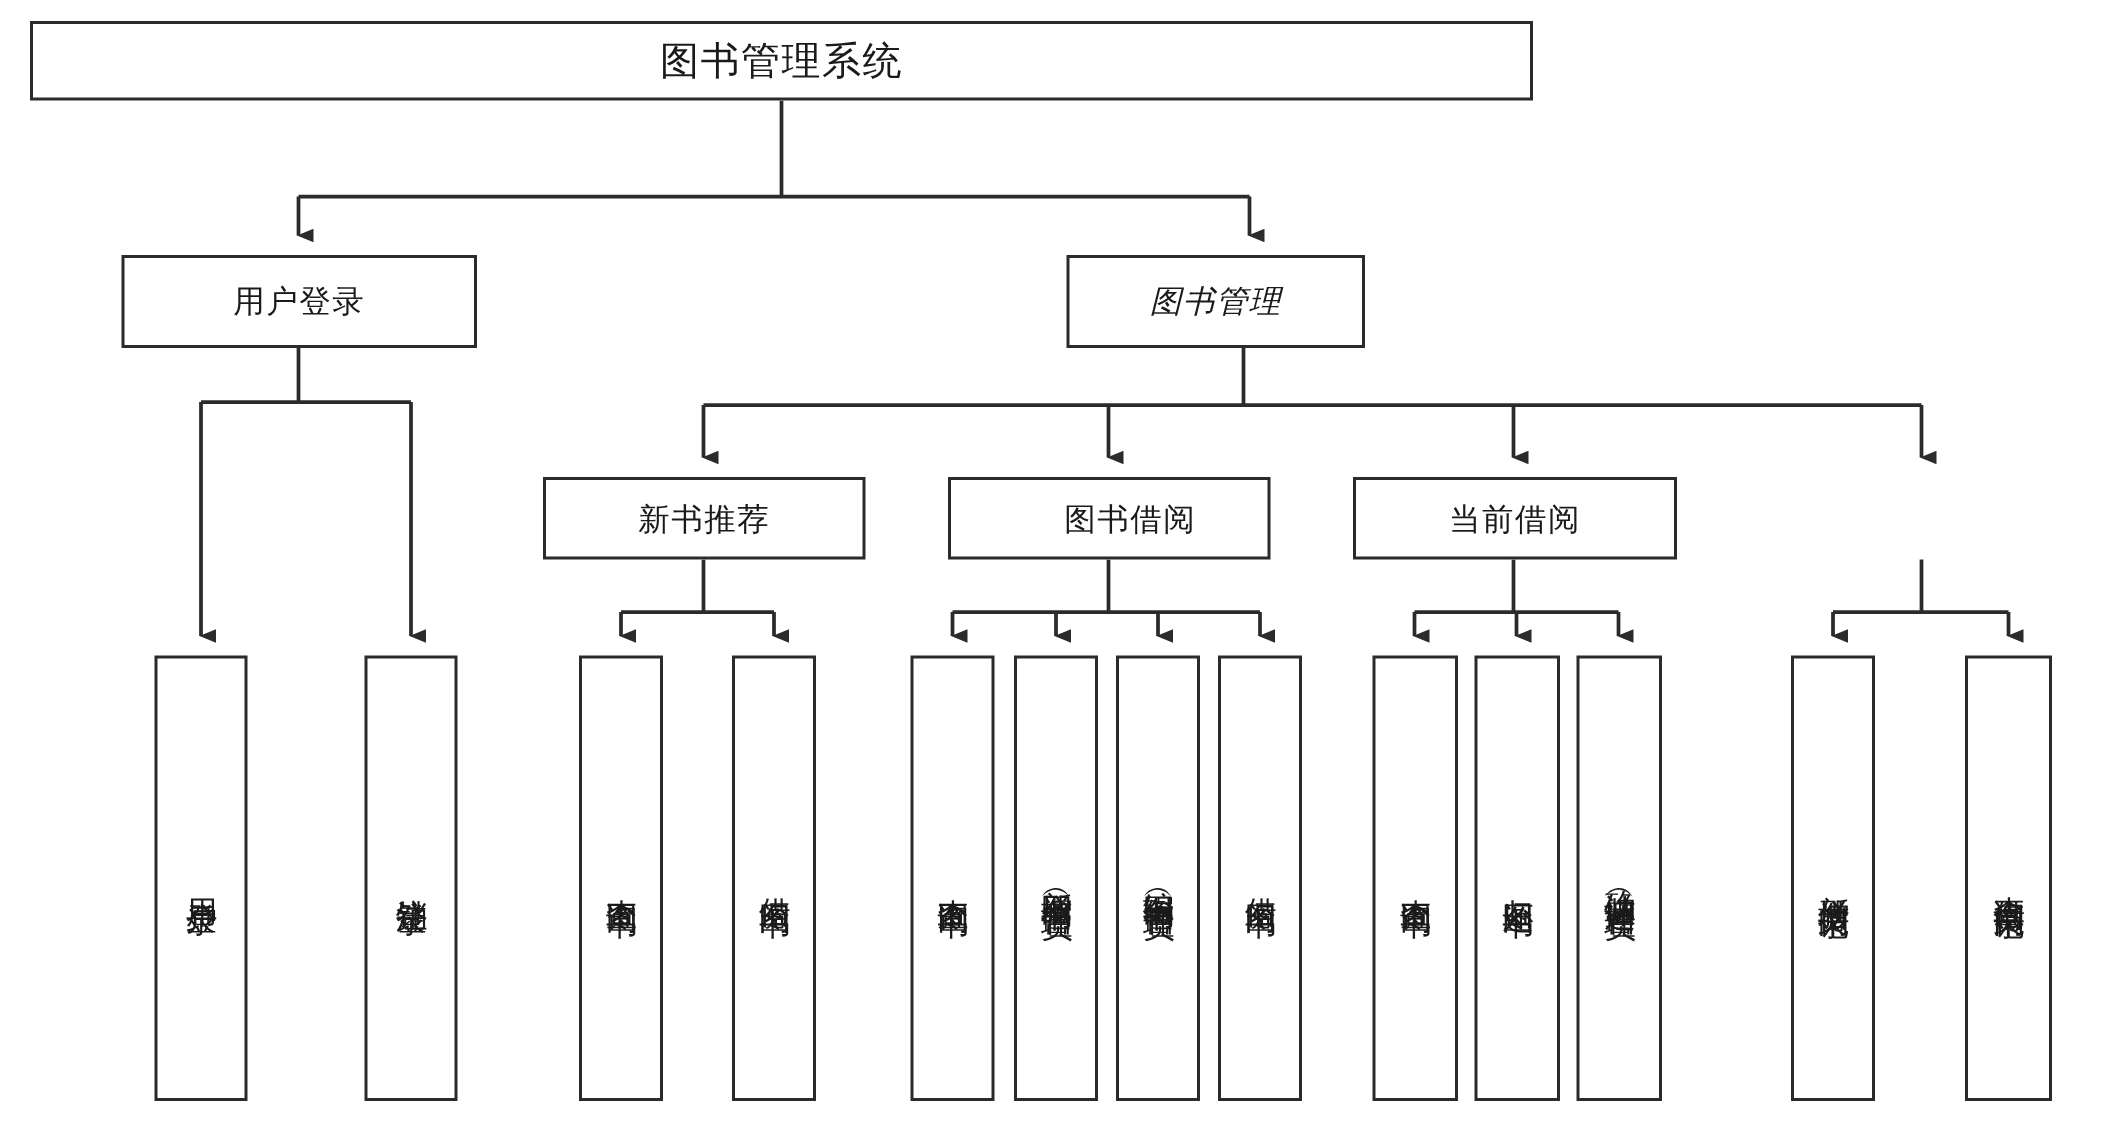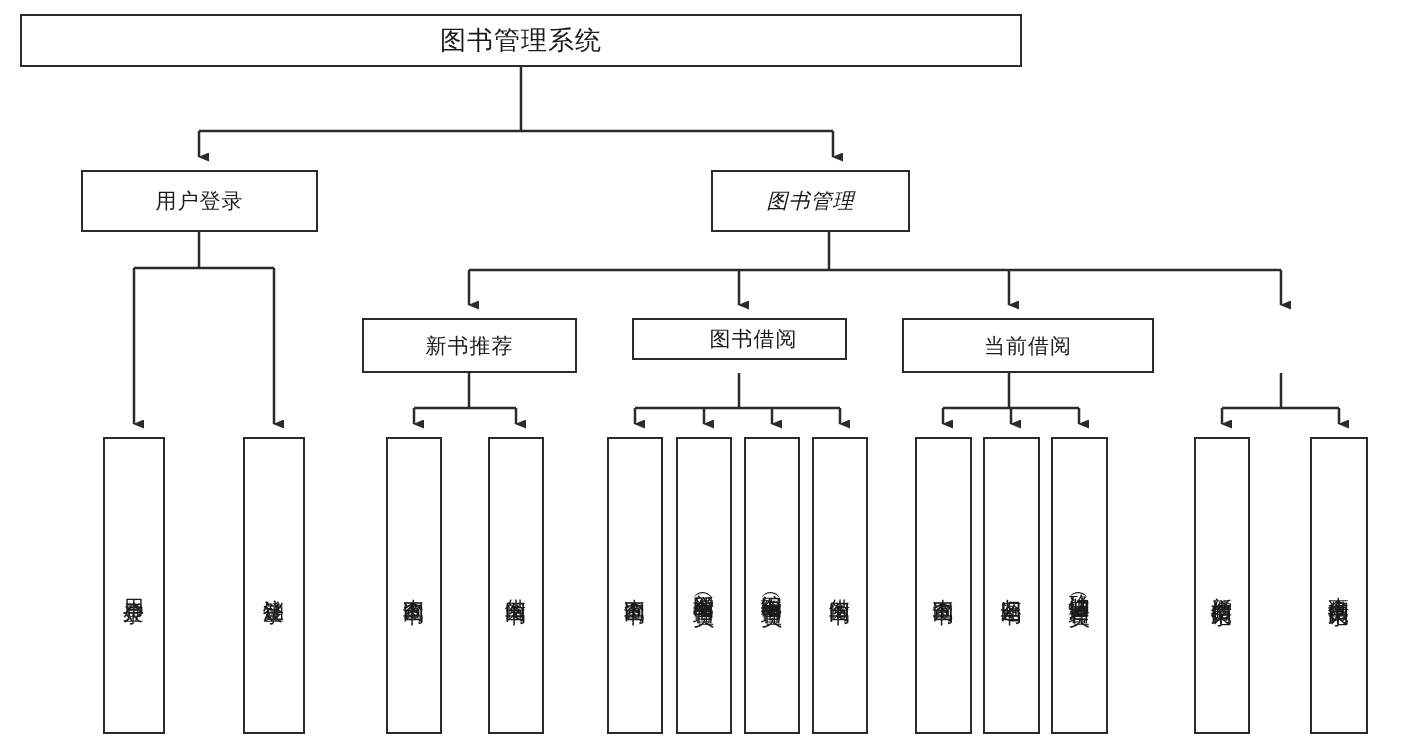--- a/index.html
+++ b/index.html
@@ -129,24 +129,24 @@
   <div class="node node-h" style="left:81px; top:170px; width:237px; height:62px;">
     <span>用户登录</span>
   </div>
   <div class="node node-h" style="left:711px; top:170px; width:199px; height:62px;font-style:italic;">
     <span>图书管理</span>
   </div>
 
   <div class="node node-h" style="left:362px; top:318px; width:215px; height:55px;">
     <span>新书推荐</span>
   </div>
-  <div class="node node-h" style="left:632px; top:318px; width:215px; height:42px;padding-left:28px;">
+  <div class="node node-h" style="left:632px; top:318px; width:215px; height:55px;padding-left:28px;">
     <span>图书借阅</span>
   </div>
-  <div class="node node-h" style="left:902px; top:318px; width:252px; height:55px;">
+  <div class="node node-h" style="left:902px; top:318px; width:216px; height:55px;">
     <span>当前借阅</span>
   </div>
 
   <div class="node node-v" style="left:103px; top:437px; width:62px; height:297px;">
     <span>用户登录</span>
   </div>
   <div class="node node-v" style="left:243px; top:437px; width:62px; height:297px;">
     <span>注销登录</span>
   </div>
 

